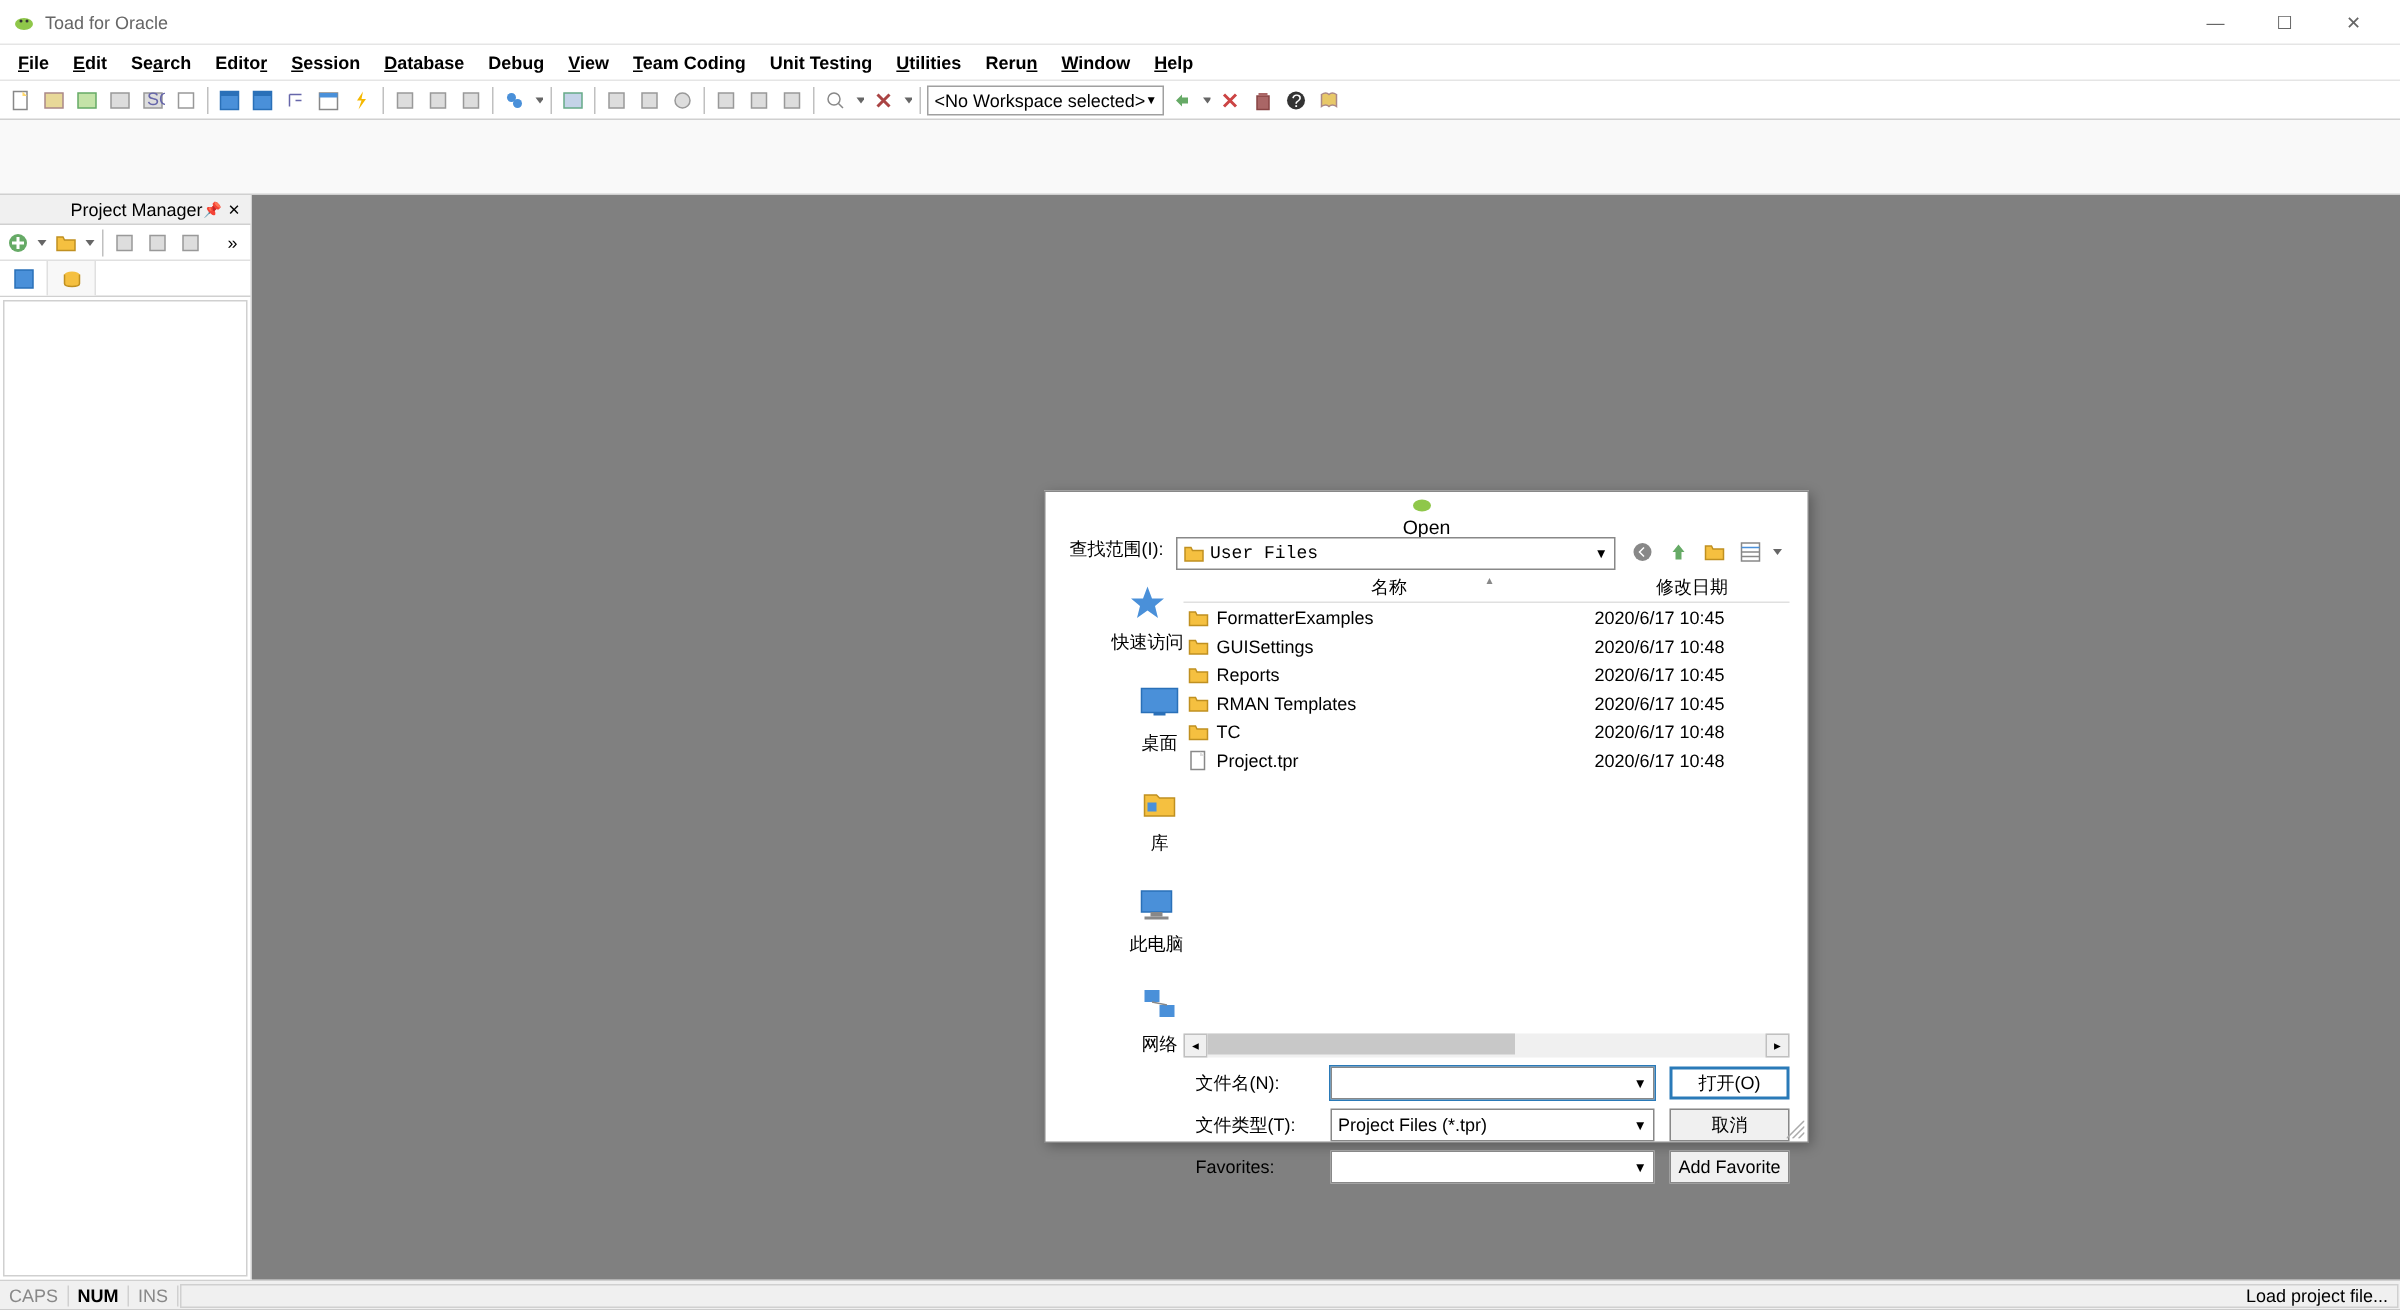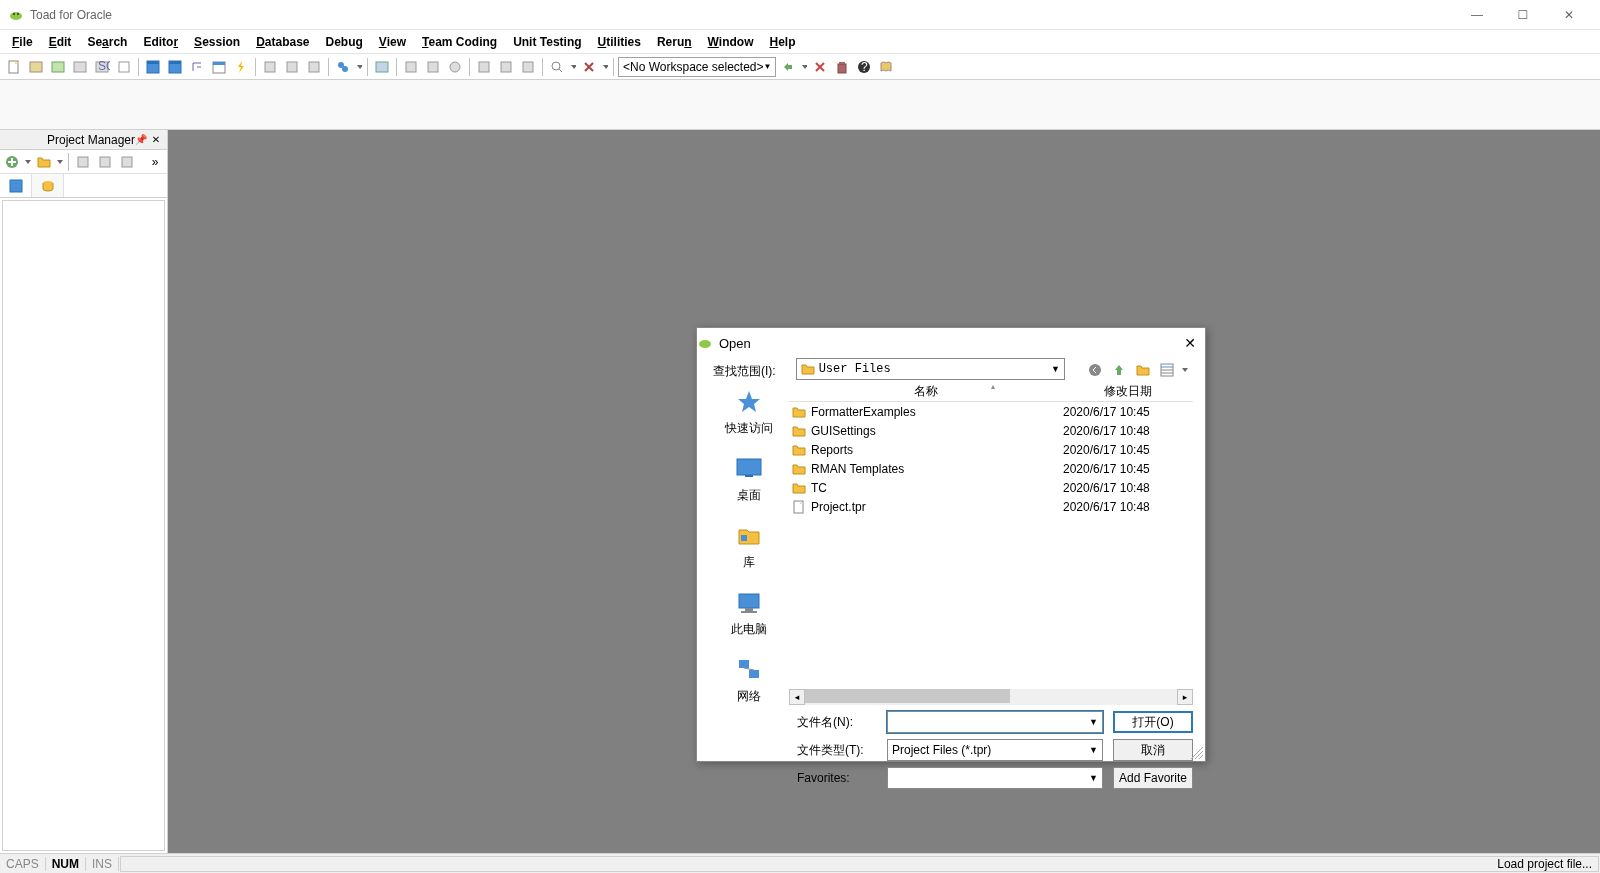--- a/index.html
+++ b/index.html
@@ -42,34 +42,34 @@
 .workspace { flex: 1; background: #808080; position: relative; }
 
 
 .statusbar { height: 20px; background: #f0f0f0; border-top: 1px solid #d0d0d0; display: flex; align-items: center; font-size: 11px; text-align: right; }
 .status-seg { padding: 0 6px; border-right: 1px solid #d0d0d0; color: #888; }
 .status-seg.active { color: #000; font-weight: bold; }
 .status-msg { flex: 1; padding: 0 6px; border: 1px solid #d0d0d0; margin: 1px; }
 
 
 .dialog { position: absolute; left: 528px; top: 197px; width: 510px; height: 435px; background: #fff; border: 1px solid #888; box-shadow: 2px 2px 8px rgba(0,0,0,0.3); display: flex; flex-direction: column; }
-.dlg-title { height: 30px; display: flex; align-items: center; padding: 0 0; }
+.dlg-title { height: 30px; display: flex; align-items: center; padding: 0 12px; flex-direction: column; }
 .dlg-title .icon { width: 16px; height: 16px; margin-right: 6px; }
 .dlg-title .t { flex: 1; font-size: 13px; }
 .dlg-close { width: 30px; height: 30px; display: flex; align-items: center; justify-content: center; font-size: 14px; }
-.dlg-lookin { height: 32px; display: flex; align-items: flex-end; padding: 0 16px; gap: 20px; }
+.dlg-lookin { height: 32px; display: flex; align-items: flex-start; padding: 0 16px; gap: 8px; }
 .dlg-lookin label { font-size: 12px; }
 .lookin-combo { flex: 1; height: 22px; border: 1px solid #888; display: flex; align-items: center; padding: 0 4px; background: #fff; }
 .lookin-combo .folder-ic { width: 14px; height: 14px; margin-right: 4px; }
 .lookin-combo .arrow { margin-left: auto; font-size: 9px; }
 .nav-btns { display: flex; gap: 4px; }
 .nav-btn { width: 20px; height: 20px; display: flex; align-items: center; justify-content: center; }
 
 .dlg-body { flex: 1; display: flex; padding: 0 12px; }
-.places { width: 80px; display: flex; flex-direction: column; align-items: center; gap: 18px; padding-top: 8px; }
+.places { width: 80px; display: flex; flex-direction: column; align-items: flex-end; gap: 18px; padding-top: 8px; }
 .place { display: flex; flex-direction: column; align-items: center; gap: 4px; font-size: 11px; }
 .place .ic { width: 32px; height: 28px; display: flex; align-items: center; justify-content: center; }
 
 .filelist { flex: 1; border-left: 0px solid #e0e0e0; display: flex; flex-direction: column; }
 .fl-header { height: 22px; display: flex; border-bottom: 1px solid #e0e0e0; position: relative; }
 .fl-col { padding: 3px 6px; font-size: 12px; text-align: center; }
 .fl-col.name { flex: 1; }
 .fl-col.date { width: 130px; }
 .sort-arrow { position: absolute; left: 50%; top: 2px; font-size: 8px; color: #888; }
 .fl-rows { flex: 1; overflow: hidden; position: relative; }

